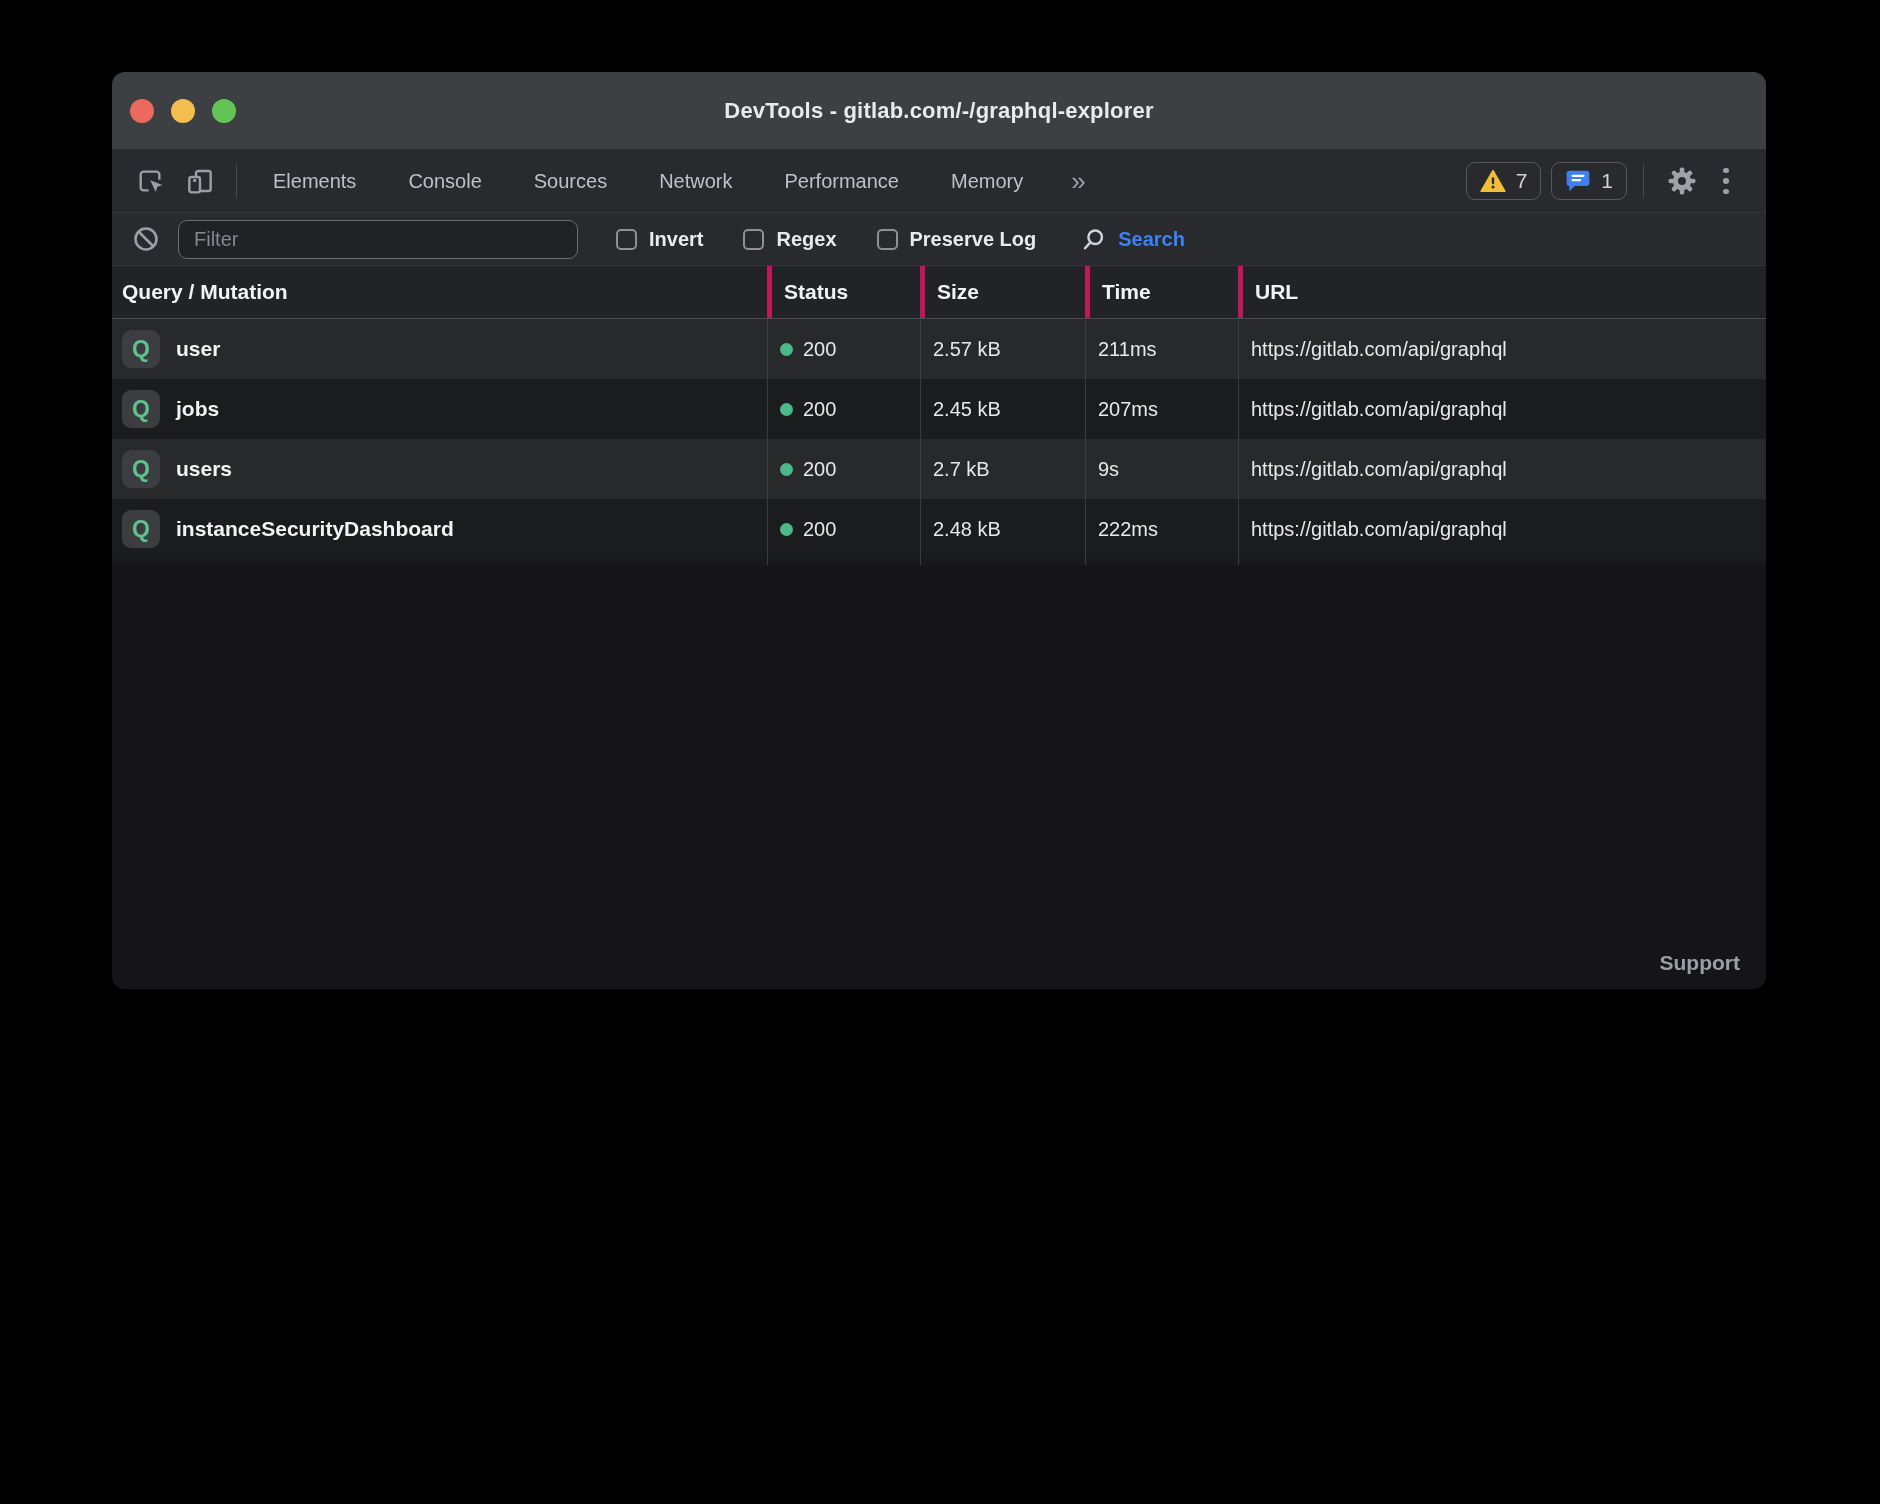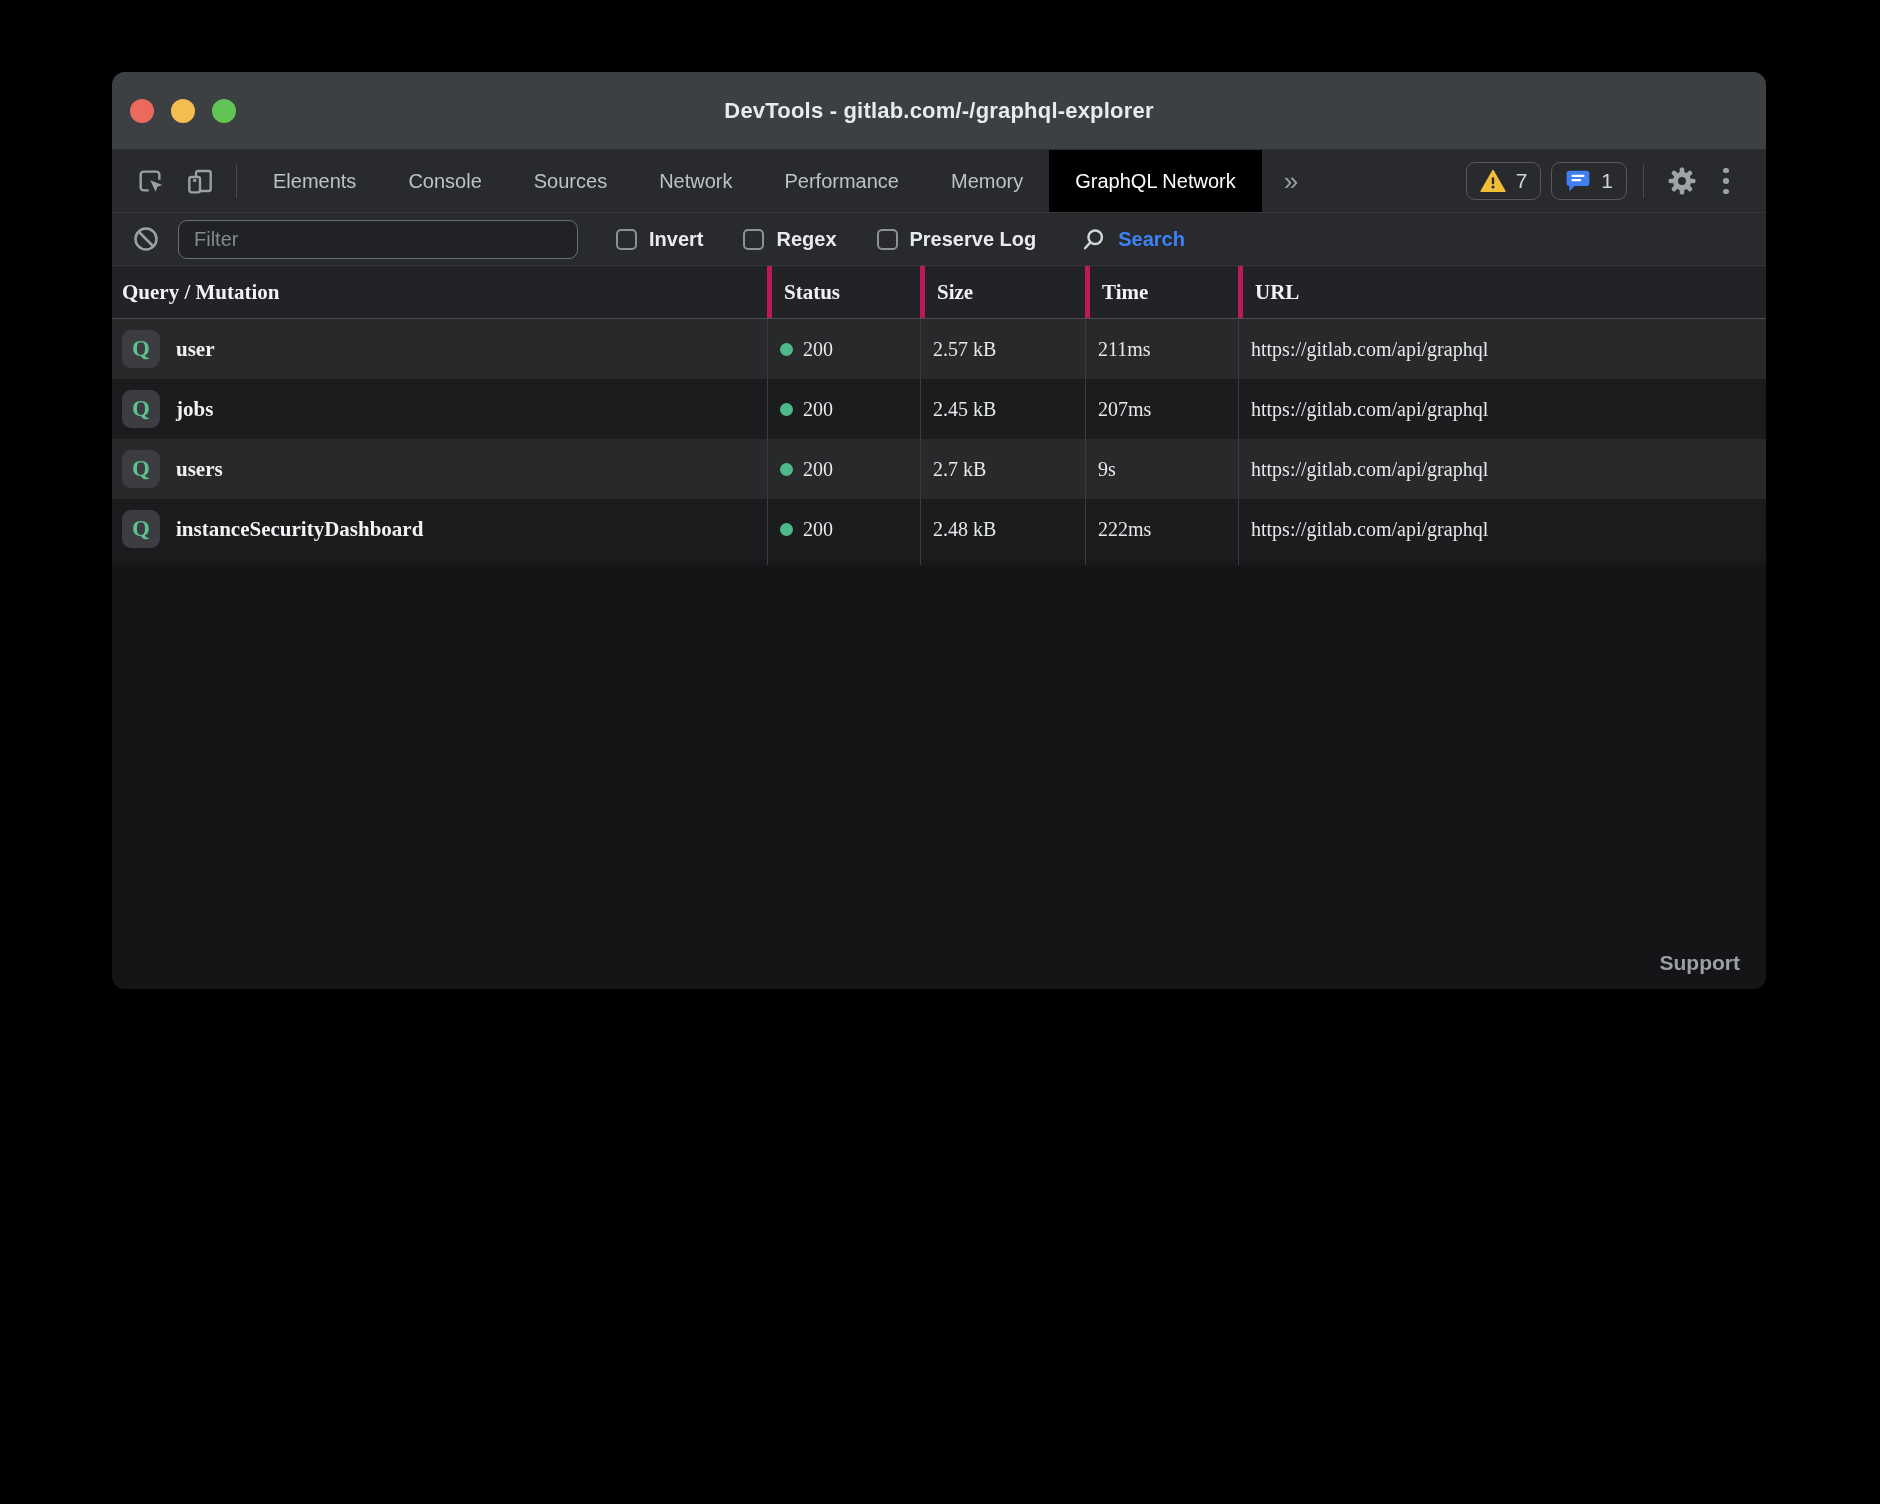--- a/index.html
+++ b/index.html
@@ -51,21 +51,21 @@
                   font-family:"Liberation Sans","DejaVu Sans",sans-serif; }
   .filter-input::placeholder { color:#84898e; }
   .chk-group { display:flex; align-items:center; gap:12px; margin-left:40px; cursor:pointer; }
   .chk-group:first-of-type { margin-left:38px; }
   .chk-box { width:21px; height:21px; border:2px solid #8d9196; border-radius:5px; background:transparent; }
   .chk-label { color:#e8eaed; font-size:20px; font-weight:600; }
   .search-group { display:flex; align-items:center; gap:11px; margin-left:44px; cursor:pointer; }
   .search-label { color:#3b82f6; font-size:20px; font-weight:600; }
 
   
-  .grid-row { display:grid; grid-template-columns:655px 153px 165px 153px 1fr;font-family:Liberation Serif, serif; }
+  .grid-row { display:grid; grid-template-columns:655px 153px 165px 153px 1fr; }
   .thead { height:54px; background:#222326; border-top:1px solid #353639;
            border-bottom:1px solid #4a4c4f; }
   .thead .cell { display:flex; align-items:center; padding-left:12px; color:#f1f3f4;
                  font-size:21px; font-weight:bold; }
   .thead .cell:first-child { padding-left:10px; }
   .thead .cell + .cell { border-left:5px solid #be185d; }
 
   .trow { height:60px; cursor:pointer; }
   .trow .cell { display:flex; align-items:center; padding-left:12px; color:#e6e8ea;
                 font-size:20px; overflow:hidden; white-space:nowrap; }
@@ -138,23 +138,20 @@
         </div>
 
   <div class="tab">
           <span>Performance</span>
         </div>
 
   <div class="tab">
           <span>Memory</span>
         </div>
 
-  <div class="tab active">
-          <span>GraphQL Network</span>
-        </div>
 </div>
     <div class="tab-overflow">
       <span>»</span>
     </div>
 
     <div class="toolbar-right">
       <div class="badge">
         <svg width="26" height="24" viewBox="0 0 24 22">
           <path d="M12 1.5 L23 20.5 H1 Z" fill="#f1be38" stroke="#f1be38" stroke-width="1.5" stroke-linejoin="round"></path>
           <rect x="10.9" y="7.5" width="2.2" height="6.5" rx="1.1" fill="#292a2d"></rect>

